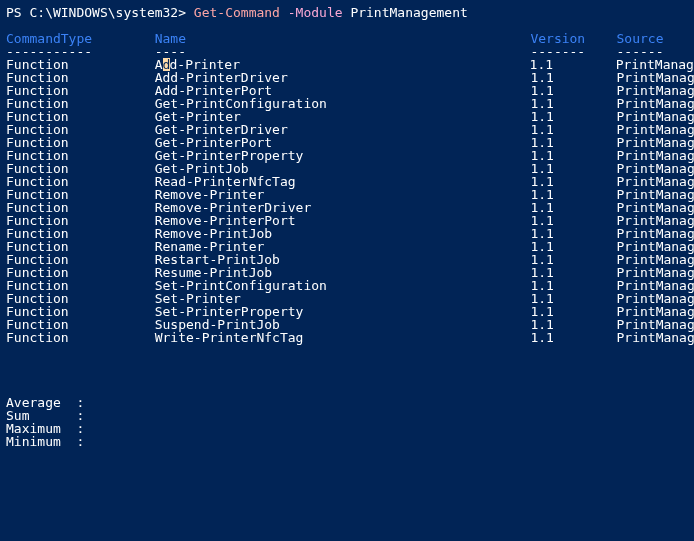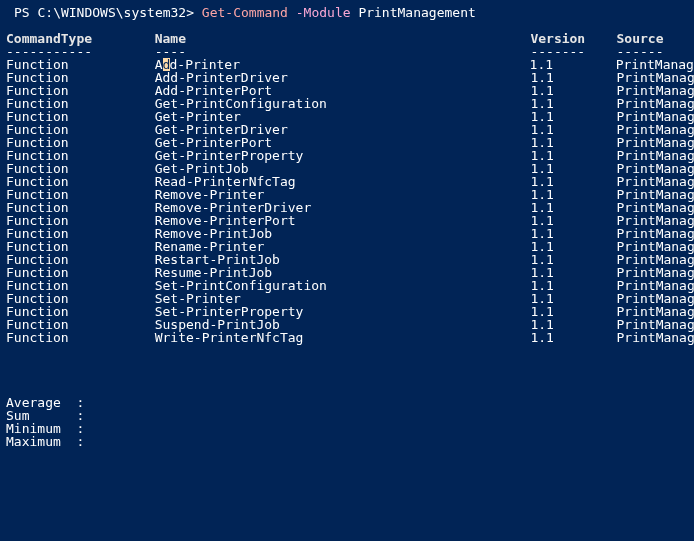--- a/index.html
+++ b/index.html
@@ -15,25 +15,25 @@
       padding: 6px;
       width: 694px;
       height: 541px;
       overflow: hidden;
       line-height: 1.0;
     }
     .line {
       white-space: pre;
       min-height: 13px;
     }
-    .prompt-white { color: #ffffff; margin-left: 8px; }
+    .prompt-white { color: #ffffff; }
     .cmd-yellow { color: #fca5a5; }
     .param-gray { color: #f9a8d4; }
     .value-white { color: #ffffff; }
-    .header-row { color: #e5e5e5; font-weight: bold; }
+    .header-row { color: #3b82f6; }
     .cursor-block {
       background-color: #fedba9;
       color: #012456;
       display: inline-block;
       width: 7px;
     }
     .blank { height: 13px; }
   </style>
 </head>
 <body>
@@ -64,15 +64,15 @@
     <div class="line"><span>Function           </span><span>Set-Printer                                     </span><span>1.1        </span><span>PrintManagement</span></div>
     <div class="line"><span>Function           </span><span>Set-PrinterProperty                             </span><span>1.1        </span><span>PrintManagement</span></div>
     <div class="line"><span>Function           </span><span>Suspend-PrintJob                                </span><span>1.1        </span><span>PrintManagement</span></div>
     <div class="line"><span>Function           </span><span>Write-PrinterNfcTag                             </span><span>1.1        </span><span>PrintManagement</span></div>
     <div class="blank"></div>
     <div class="blank"></div>
     <div class="blank"></div>
     <div class="blank"></div>
     <div class="line"><span>Average  :</span></div>
     <div class="line"><span>Sum      :</span></div>
+    <div class="line"><span>Maximum  :</span></div>
     <div class="line"><span>Minimum  :</span></div>
-    <div class="line"><span>Maximum  :</span></div>
   </div>
 
 </body></html>

